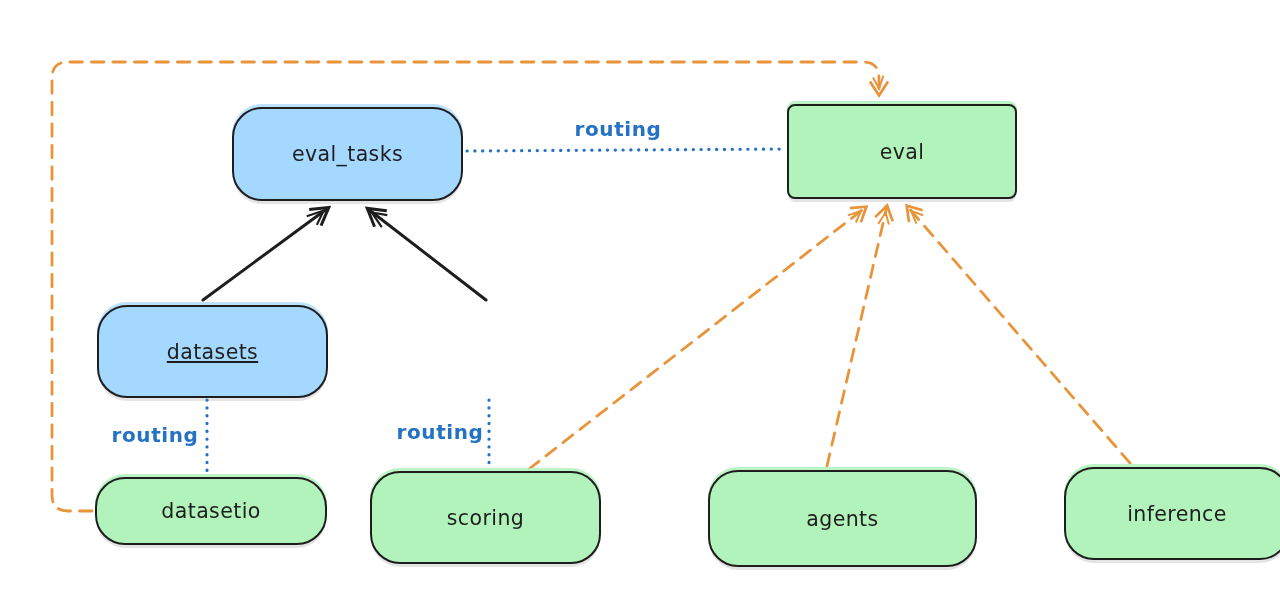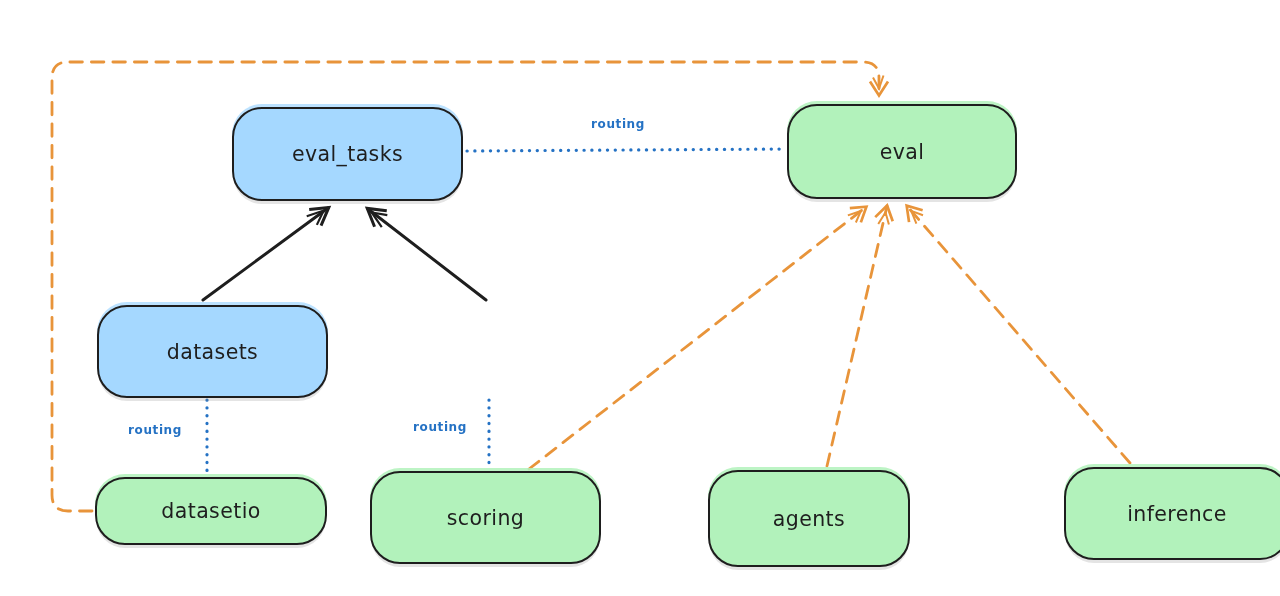--- a/index.html
+++ b/index.html
@@ -20,21 +20,21 @@
   .node{
     position:absolute;display:flex;align-items:center;justify-content:center;
     border:2.6px solid var(--stroke,#1e1e1e);border-radius:30px;
     font-size:20.5px;letter-spacing:0.4px;text-align:right;
     box-sizing:border-box;
   }
   .node-blue{box-shadow:0 -3px 0 0 rgba(165,216,255,.75), 0 4px 0 -1px rgba(130,130,130,.22);}
   .node-green{box-shadow:0 -3px 0 0 rgba(178,242,187,.85), 0 4px 0 -1px rgba(130,130,130,.22);}
   .routing-label{
     position:absolute;color:var(--routing-blue,#2572c4);
-    font-size:12px;font-weight:600;letter-spacing:0.6px;
+    font-size:20px;font-weight:600;letter-spacing:0.6px;
     width:90px;text-align:center;
   }
 </style>
 </head>
 <body>
 
 <div class="stage">
 
   <svg class="edges" width="1280" height="596" viewBox="0 0 1280 596" xmlns="http://www.w3.org/2000/svg">
     <defs>
@@ -58,38 +58,38 @@
     <path class="edge-orange-dashed" d="M 92,511 L 68,511 Q 52,511 52,495 L 52,78 Q 52,62 68,62 L 863,62 Q 879,62 879,78 L 879,95" marker-end="url(#mOrange)"></path>
     <path class="edge-orange-dashed" d="M 529,469 L 866,207" marker-end="url(#mOrange)"></path>
     <path class="edge-orange-dashed" d="M 827,466 L 887,206" marker-end="url(#mOrange)"></path>
     <path class="edge-orange-dashed" d="M 1130,463 L 907,206" marker-end="url(#mOrange)"></path>
   </svg>
 
   <div class="node node-blue" style="left: 232px; top: 107px; width: 231px; height: 94px; background: rgb(165, 216, 255);">
     <span style="color: rgb(30, 30, 30);">eval_tasks</span>
   </div>
 
-  <div class="node node-green" style="left: 787px; top: 104px; width: 230px; height: 95px; background: rgb(178, 242, 187);">
+  <div class="node node-green" style="left: 787px; top: 104px; width: 230px; height: 95px; background: rgb(178, 242, 187); border-radius: 8px;">
     <span>eval</span>
   </div>
 
-  <div class="node node-blue" style="left: 97px; top: 305px; width: 231px; height: 93px; background: rgb(165, 216, 255);">
+  <div class="node node-blue" style="left: 97px; top: 305px; width: 231px; height: 93px; background: rgb(165, 216, 255); text-decoration: underline;">
     <span>datasets</span>
   </div>
 
 
   <div class="node node-green" style="left: 95px; top: 477px; width: 232px; height: 68px; background: rgb(178, 242, 187);">
     <span>datasetio</span>
   </div>
 
   <div class="node node-green" style="left: 370px; top: 471px; width: 231px; height: 93px; background: rgb(178, 242, 187);">
     <span>scoring</span>
   </div>
 
-  <div class="node node-green" style="left: 708px; top: 470px; width: 202px; height: 97px; background: rgb(178, 242, 187);">
+  <div class="node node-green" style="left: 708px; top: 470px; width: 269px; height: 97px; background: rgb(178, 242, 187);">
     <span>agents</span>
   </div>
 
   <div class="node node-green" style="left: 1022px; top: 467px; width: 226px; height: 93px; background: rgb(178, 242, 187); margin-left: 42px;">
     <span>inference</span>
   </div>
 
   <div class="routing-label" style="left:573px;top:117px;">routing</div>
   <div class="routing-label" style="left:110px;top:423px;">routing</div>
   <div class="routing-label" style="left:395px;top:420px;">routing</div>

